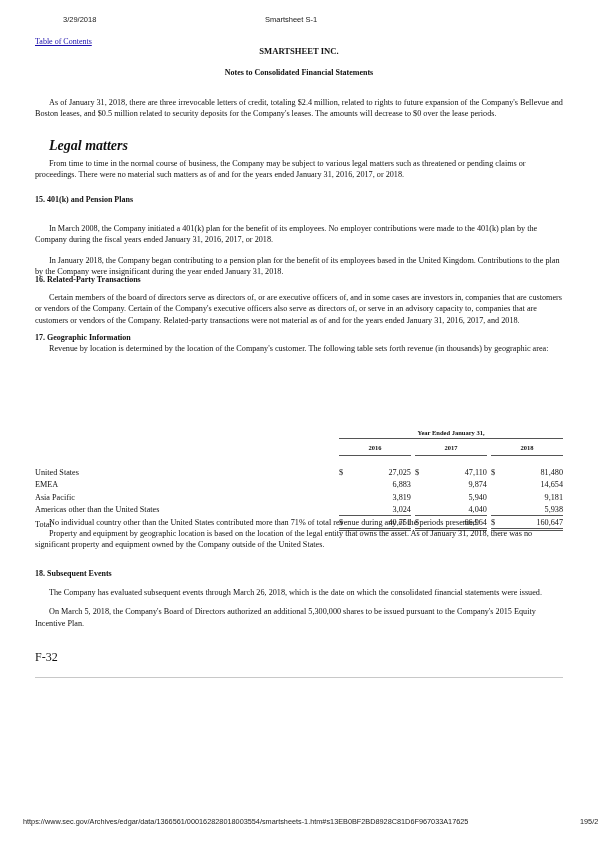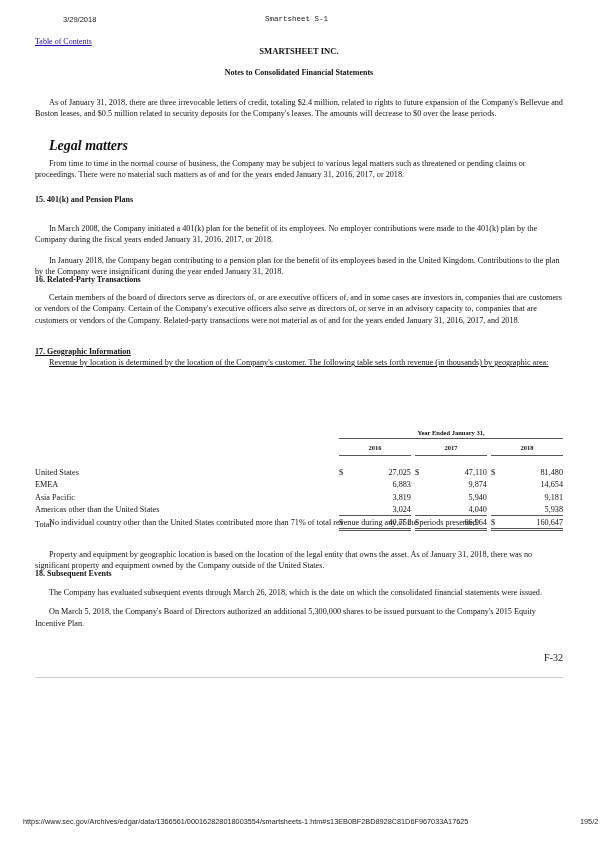--- a/index.html
+++ b/index.html
@@ -1,40 +1,40 @@
 <!DOCTYPE html>
 <html><head>
   <meta charset="utf-8">
   <style>
     html, body { margin: 0; padding: 0; background: #ffffff; }
     body { width: 600px; height: 848px; position: relative; overflow: hidden; color: #111; }
     .print-hdr { position: absolute; top: 15px; font-family: "Liberation Sans", sans-serif; font-size: 7.5px; color: #222; }
     .hdr-date { left: 23px; padding-left: 40px; }
-    .hdr-title { left: 265px; font-family: Liberation Mono, monospace; }
+    .hdr-title { left: 265px; }
     .page { position: absolute; left: 35px; top: 36px; width: 528px; font-family: "Liberation Serif", serif; font-size: 8.2px; line-height: 11.2px; }
     .toc-link { color: #1a0dab; text-decoration: underline; font-size: 8px; position: absolute; left: 0; top: 0; cursor: pointer; }
     .company { text-align: center; font-weight: bold; font-size: 8.6px; position: absolute; left: 0; width: 528px; top: 10px; }
     .notes-title { text-align: center; font-weight: bold; font-size: 8px; position: absolute; left: 0; width: 528px; top: 31px; }
     p { margin: 0; }
     .para { text-indent: 14px; }
     .block { position: absolute; left: 0; width: 528px; }
     .sec-head { font-weight: bold; font-size: 8px; }
     .ital-head { font-weight: bold; font-style: italic; font-size: 14px; padding-left: 14px; }
     table.geo { position: absolute; left: 0; top: 388px; width: 528px; border-collapse: collapse; font-size: 8.2px; }
     .geo td { padding: 0; height: 12.3px; vertical-align: bottom; }
     .c-label { width: 300px; }
     .c-dol { width: 12px; }
     .c-num { width: 59px; text-align: right; }
     .c-gap { width: 4px; }
     .hdr-year-row td { height: 14px; }
     .year-span { text-align: center; font-weight: bold; font-size: 6.5px; border-bottom: 1.5px solid #555; }
     .year-cell { text-align: center; font-weight: bold; font-size: 6.5px; border-bottom: 1.5px solid #555; padding-bottom: 2px !important; }
     .sum-top td.numcell { border-top: 1px solid #555; }
     .sum-bottom td.numcell { border-bottom: 3px double #555; }
-    .footer-page { position: absolute; left: 0; width: 528px; top: 616px; text-align: right; font-size: 10px; }
+    .footer-page { position: absolute; left: 0; width: 528px; top: 616px; text-align: left; font-size: 12px; }
     .footer-rule { position: absolute; left: 0; width: 528px; top: 641px; border-top: 1px solid #c8c8c8; }
     .url { position: absolute; left: 23px; top: 817px; font-family: "Liberation Sans", sans-serif; font-size: 7.3px; color: #222; white-space: nowrap; }
     .pagecount { position: absolute; left: 580px; top: 817px; font-family: "Liberation Sans", sans-serif; font-size: 7.3px; color: #222; white-space: nowrap; }
   </style>
 </head>
 <body>
 
 <div class="print-hdr hdr-date">3/29/2018</div>
 <div class="print-hdr hdr-title">Smartsheet S-1</div>
 
@@ -56,21 +56,21 @@
     <div class="sec-head">15. 401(k) and Pension Plans</div>
     <p class="para" style="margin-top:18px;">In March 2008, the Company initiated a 401(k) plan for the benefit of its employees. No employer contributions were made to the 401(k) plan by the Company during the fiscal years ended January 31, 2016, 2017, or 2018.</p>
     <p class="para" style="margin-top:9px;">In January 2018, the Company began contributing to a pension plan for the benefit of its employees based in the United Kingdom. Contributions to the plan by the Company were insignificant during the year ended January 31, 2018.</p>
   </div>
 
   <div class="block" style="top:238px;">
     <div class="sec-head">16. Related-Party Transactions</div>
     <p class="para" style="margin-top:7px;">Certain members of the board of directors serve as directors of, or are executive officers of, and in some cases are investors in, companies that are customers or vendors of the Company. Certain of the Company's executive officers also serve as directors of, or serve in an advisory capacity to, companies that are customers or vendors of the Company. Related-party transactions were not material as of and for the years ended January 31, 2016, 2017, and 2018.</p>
   </div>
 
-  <div class="block" style="top:310px;text-decoration:underline;">
+  <div class="block" style="top:296px;">
     <div class="sec-head">17. Geographic Information</div>
     <p class="para" style="">Revenue by location is determined by the location of the Company's customer. The following table sets forth revenue (in thousands) by geographic area:</p>
   </div>
 
   <table class="geo">
     <tbody>
         <tr class="hdr-year-row">
       <td class="c-label"></td>
       <td colspan="8" class="year-span">Year Ended January 31,</td>
     </tr>
@@ -139,21 +139,21 @@
       <td class="c-num numcell">66,964</td>
       <td class="c-gap"></td>
       <td class="c-dol numcell">$</td>
       <td class="c-num numcell">160,647</td>
     </tr>
   </tbody>
     </table>
 
   <div class="block" style="top:481px;">
     <p class="para">No individual country other than the United States contributed more than 71% of total revenue during any of the periods presented.</p>
-    <p class="para" style="margin-top:21px;">Property and equipment by geographic location is based on the location of the legal entity that owns the asset. As of January 31, 2018, there was no significant property and equipment owned by the Company outside of the United States.</p>
+    <p class="para" style="margin-top:0;">Property and equipment by geographic location is based on the location of the legal entity that owns the asset. As of January 31, 2018, there was no significant property and equipment owned by the Company outside of the United States.</p>
   </div>
 
   <div class="block" style="top:532px;">
     <div class="sec-head">18. Subsequent Events</div>
     <p class="para" style="margin-top:8px;">The Company has evaluated subsequent events through March 26, 2018, which is the date on which the consolidated financial statements were issued.</p>
     <p class="para" style="margin-top:8px;">On March 5, 2018, the Company's Board of Directors authorized an additional 5,300,000 shares to be issued pursuant to the Company's 2015 Equity Incentive Plan.</p>
   </div>
 
   <div class="footer-page">F-32</div>
   <div class="footer-rule"></div>

